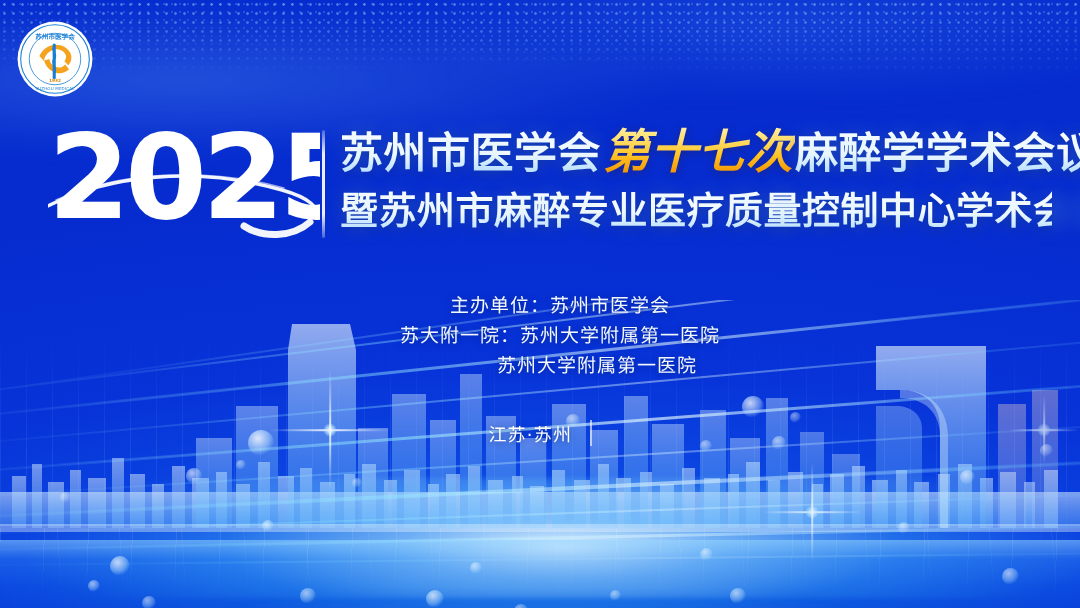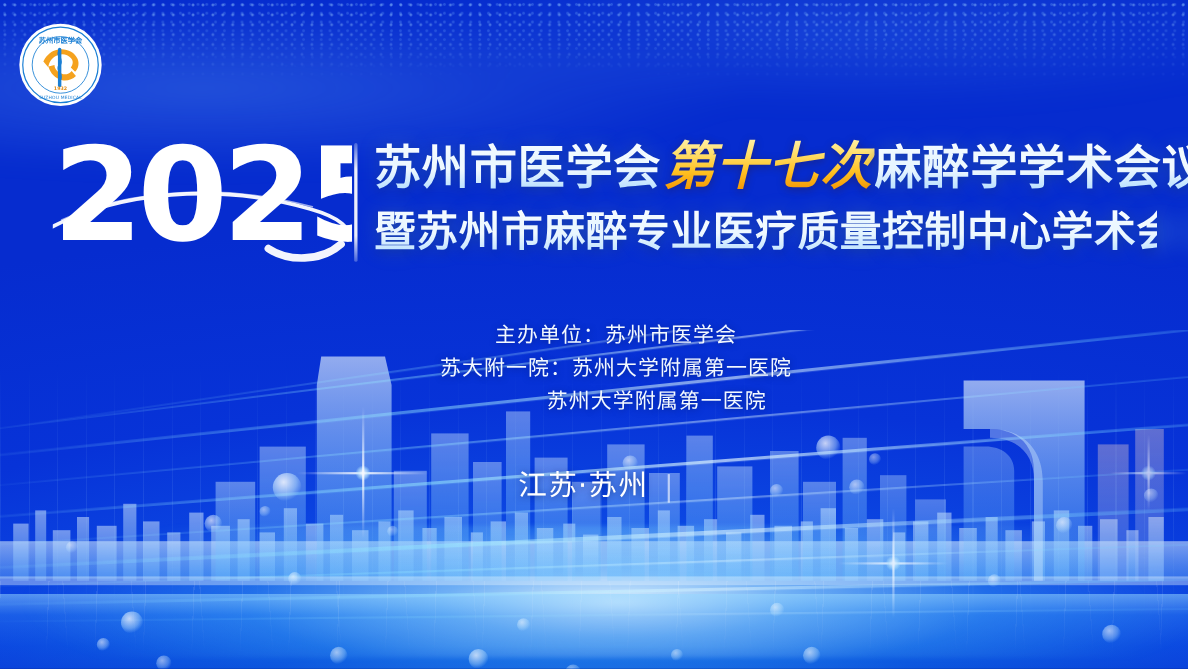--- a/index.html
+++ b/index.html
@@ -163,21 +163,21 @@
     font-family:"DejaVu Sans","Liberation Sans",sans-serif;
     text-shadow:0 1px 6px rgba(3,25,95,.55);
   }
   .orgs .row{display:block;margin-left:40px;}
   .orgs .indent{padding-left:74px;}
 
   
   .meta{
     position:absolute;left:0;right:0;top:420px;
     display:flex;align-items:flex-end;justify-content:center;gap:18px;
-    color:#ffffff;font-size:26px;letter-spacing:1.2px;
+    color:#ffffff;font-size:18px;letter-spacing:1.2px;
     font-family:"DejaVu Sans","Liberation Sans",sans-serif;
     text-shadow:0 1px 7px rgba(3,25,95,.6);
   }
   .meta .bar{width:1.5px;height:26px;background:rgba(255,255,255,.62);}
 
   
   .skyline{position:absolute;left:0;right:0;bottom:0;height:330px;}
   .skyline svg{display:block;width:100%;height:100%;}
 </style>
 </head>

